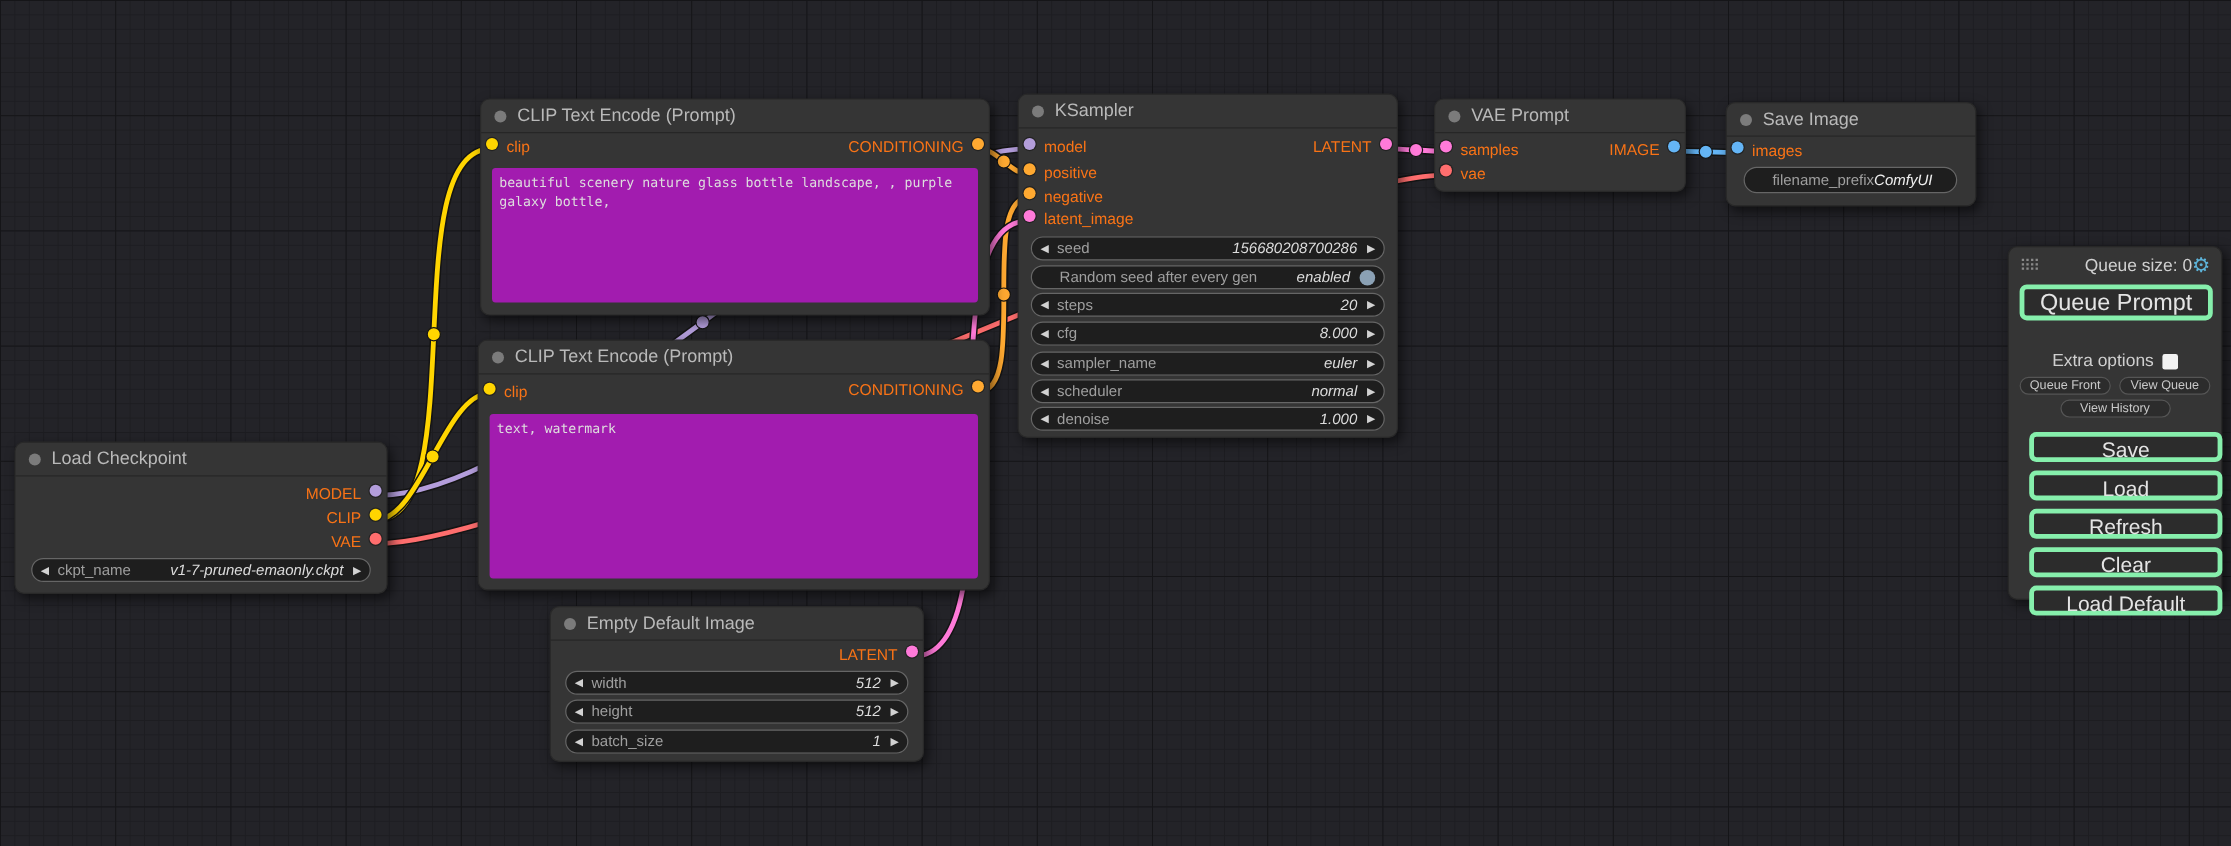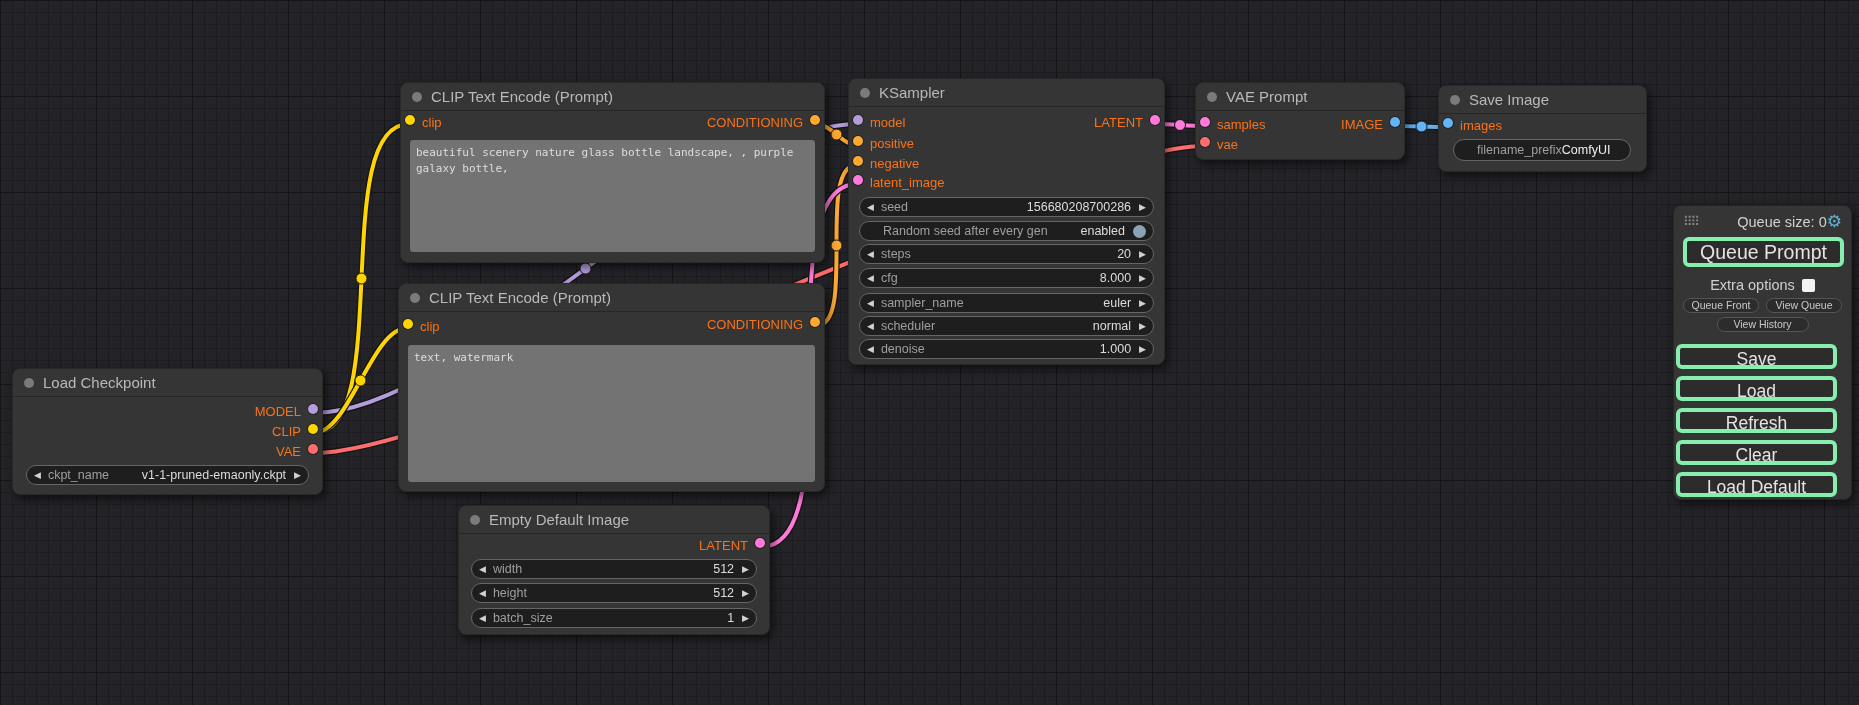--- a/index.html
+++ b/index.html
@@ -24,61 +24,61 @@
   .ntitle { height:28px; display:flex; align-items:center; padding-left:11px;
     font-size:15px; color:#b9b9b9; border-bottom:1px solid rgba(0,0,0,.28); }
   .tdot { width:10px; height:10px; border-radius:50%; background:#7b7b7b; margin-right:9px; flex:0 0 auto; }
   .prow { position:absolute; height:20px; display:flex; align-items:flex-start; font-size:13px; color:#f97316; }
   .prow.in  { left:4px; }
   .prow.out { right:4px; }
   .pdot { width:10px; height:10px; border-radius:50%; flex:0 0 auto; box-shadow:0 0 0 1px rgba(0,0,0,.35); }
   .prow.in  .pdot { margin-right:7px; }
   .prow.out .pdot { margin-left:7px; }
   .ptext {
-    position:absolute; left:9px; right:9px; background:#737373; border-radius:3px;
+    position:absolute; left:9px; right:9px; background:#a21caf; border-radius:3px;
     font-family:"DejaVu Sans Mono", monospace; font-size:11px; line-height:1.45;
     color:#dedede; padding:5px 6px; white-space:pre-wrap; overflow:hidden;
   }
   .widget {
     position:absolute; height:20px; background:#1e1e1e; border:1px solid #666;
     border-radius:10px; display:flex; align-items:center; font-size:12.5px;
     padding:0 7px; color:#9f9f9f;
   }
   .warr { font-size:9px; color:#d2d2d2; line-height:1; }
   .wname { margin-left:7px; color:#9f9f9f; white-space:nowrap; }
-  .wval  { margin-left:auto; margin-right:8px; color:#dcdcdc; white-space:nowrap; }
+  .wval  { margin-left:auto; margin-right:8px; color:#dcdcdc; white-space:nowrap;font-style:italic; }
   .widget .noarrow-name { margin-left:16px; }
   .toggledot { width:13px; height:13px; border-radius:50%; background:#8ba1b5; flex:0 0 auto; }
 
   
   #queue-panel {
     position:absolute; left:1673px; top:205px; width:179px; height:295px;
     background:#353535; border:1px solid #272727; border-radius:8px;
     box-shadow:3px 4px 10px rgba(0,0,0,.55); color:#d6d6d6;
   }
   .qheader { display:flex; align-items:center; padding:7px 9px 4px 9px; }
   .qdrag { color:#8a8a8a; font-size:13px; letter-spacing:-2px; cursor:grab; }
   .qsize { flex:1; text-align:right; font-size:14.5px; color:#d0d0d0; }
   .qgear { color:#5db3d9; font-size:17px; line-height:1; cursor:pointer; }
   .qbtn {
     display:block; background:#2c2c2c; border:4px solid #86efac; border-radius:6px;
     color:#e4e4e4; text-align:center; cursor:pointer; font-family:"Liberation Sans",sans-serif;
   }
   #queue-prompt { margin:3px 9px 0 9px; width:161px; height:30px; font-size:19.5px; }
-  .qextra { display:flex; align-items:center; justify-content:center; margin-top:10px; font-size:14.5px; color:#cfcfcf; }
+  .qextra { display:flex; align-items:center; justify-content:center; margin-top:26px; font-size:14.5px; color:#cfcfcf; }
   .qcheckbox { width:13px; height:13px; background:#f2f2f2; border-radius:2px; margin-left:7px; cursor:pointer; }
   .qsmallrow { display:flex; gap:7px; margin:5px 9px 0 9px; }
   .qsmall {
     flex:1; height:15px; background:#2c2c2c; border:1px solid #555; border-radius:9px;
     color:#c9c9c9; font-size:10.5px; text-align:center; line-height:13px; cursor:pointer;
   }
   .qhistoryrow { display:flex; justify-content:center; margin-top:4px; }
   .qsmall.history { flex:0 0 auto; width:92px; }
   .qstack { margin-top:12px; }
-  .qstack .qbtn { margin:0 9px 7px 2px; width:161px; height:25px; font-size:17.5px; line-height:23px; }
+  .qstack .qbtn { margin:0 9px 7px 17px; width:161px; height:25px; font-size:17.5px; line-height:23px; }
 </style>
 </head>
 <body>
 
 <div id="canvas">
   <svg id="links" width="1859" height="705" viewBox="0 0 1859 705">
       <path d="M 314 413 C 464 413 707 124 857 124" fill="none" stroke="#141414" stroke-width="6.5"></path>
       <path d="M 314 413 C 464 413 707 124 857 124" fill="none" stroke="#B39DDB" stroke-width="4"></path>
       <circle cx="585.5" cy="268.5" r="5.5" fill="#B39DDB" stroke="#141414" stroke-width="1"></circle>
       <path d="M 314 433 C 394.8184694237648 433 328.1815305762352 124 409 124" fill="none" stroke="#141414" stroke-width="6.5"></path>
@@ -120,21 +120,21 @@
       <span>CLIP</span>
       <span class="pdot" style="background: rgb(255, 213, 0);"></span>
     </div>
     <div class="prow out" style="top:75px">
       <span>VAE</span>
       <span class="pdot" style="background: rgb(255, 110, 110);"></span>
     </div>
     <div class="widget" style="top:96px;left:13px;right:13px">
       <span class="warr">◀</span>
       <span class="wname">ckpt_name</span>
-      <span class="wval">v1-1-pruned-emaonly.ckpt</span>
+      <span class="wval">v1-7-pruned-emaonly.ckpt</span>
       <span class="warr">▶</span>
     </div>
   </div>
 
   <div class="node" style="left:400px;top:82px;width:425px;height:181px">
     <div class="ntitle">
       <span class="tdot"></span>
       <span>CLIP Text Encode (Prompt)</span>
     </div>
     <div class="prow in" style="top:32px">

